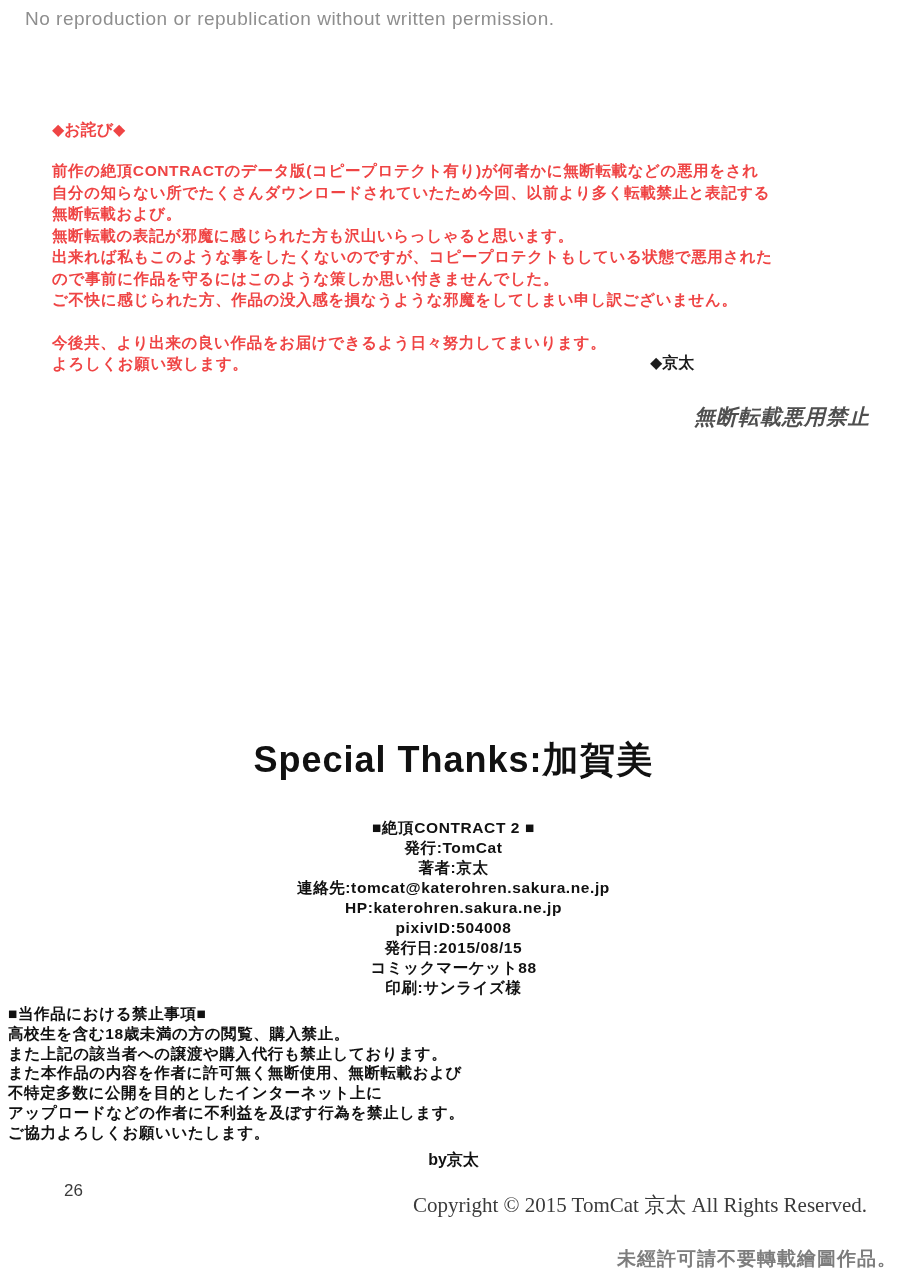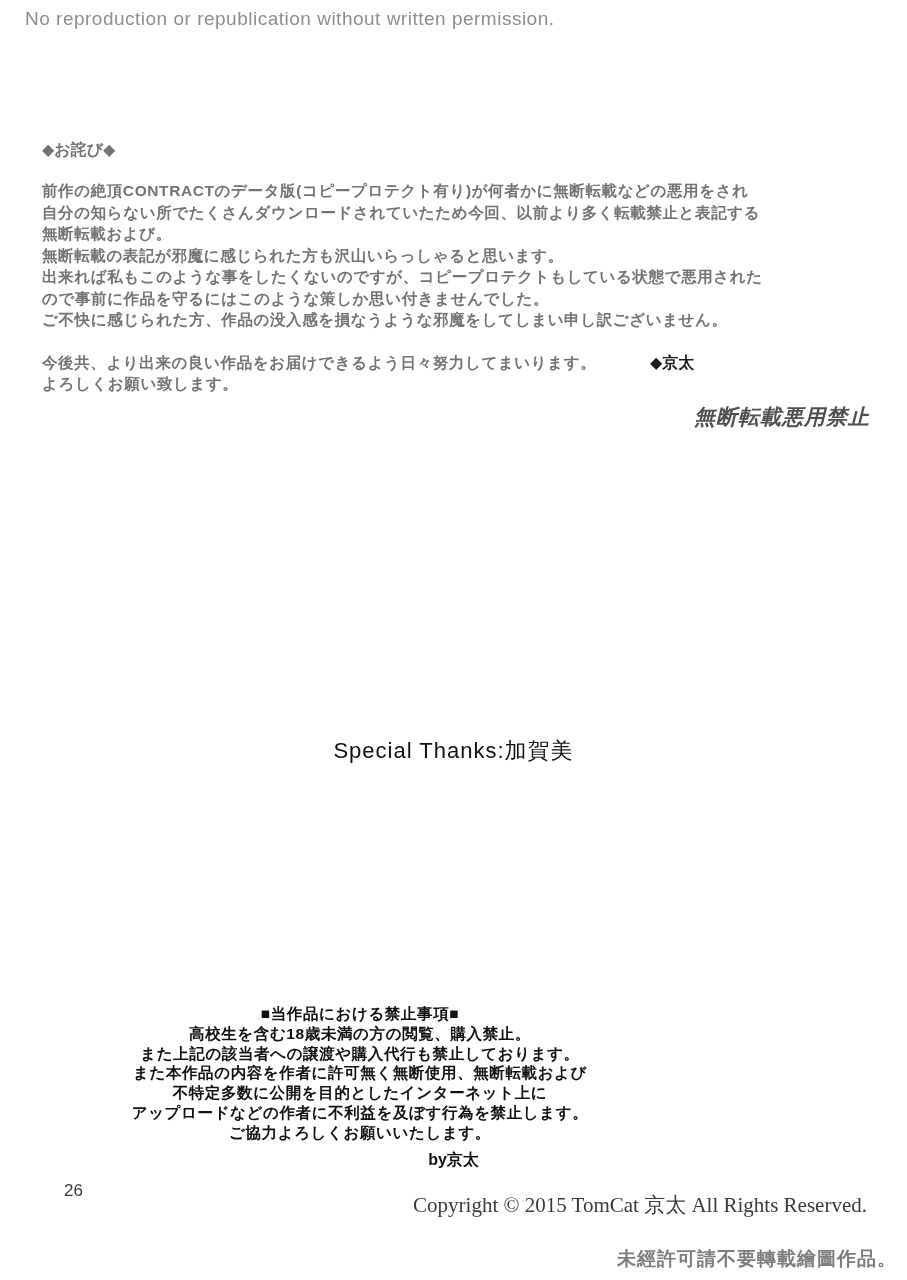--- a/index.html
+++ b/index.html
@@ -11,23 +11,22 @@
     overflow:hidden;
     font-family:"Liberation Sans","DejaVu Sans",sans-serif;
   }
   .abs{position:absolute;}
   .notice-top{
     left:25px;top:8px;
     font-size:19px;letter-spacing:0.5px;
     color:#8e8e8e;font-weight:normal;
   }
   .apology{
-    left:42px;top:120px;width:760px;
-    color:#737373;
-    margin-top:20px;
+    left:52px;top:120px;width:760px;
+    color:#ef4444;
   }
   .apology-heading{
     font-size:16px;font-weight:bold;margin-bottom:19px;
   }
   .jp-line{
     font-size:15.5px;font-weight:bold;line-height:21.5px;
     letter-spacing:0.6px;white-space:nowrap;
   }
   .para-gap{height:21px;}
   .signature{
@@ -36,31 +35,31 @@
   }
   .stamp{
     left:694px;top:403px;
     font-size:21px;font-weight:bold;letter-spacing:1px;
     color:#4f4f4f;
     font-style:italic;
   }
   .special-thanks{
     left:0;top:736px;width:907px;
     text-align:center;
-    font-size:22px;font-weight:normal;letter-spacing:1px;
+    font-size:36px;font-weight:bold;letter-spacing:1px;
     color:#111;
   }
   .colophon{
     left:0;top:818px;width:907px;
     text-align:center;color:#111;
   }
   .colophon .jp-line{white-space:normal;line-height:20px;}
   .prohibitions{
-    left:0;top:1004px;width:720px;
-    text-align:center;color:#111;
+    left:8px;top:1004px;width:720px;
+    color:#111;
   }
   .prohibitions .jp-line{white-space:normal;line-height:19.8px;}
   .by-line{
     left:0;top:1150px;width:907px;text-align:center;
     font-size:16px;font-weight:bold;color:#111;
   }
   .page-number{
     left:28px;top:1181px;
     font-size:17px;color:#3b3b3b;margin-left:36px;
   }
@@ -97,20 +96,31 @@
     <div class="jp-line">今後共、より出来の良い作品をお届けできるよう日々努力してまいります。</div>
     <div class="jp-line">よろしくお願い致します。</div>
   </div>
 
   <div class="abs signature">◆京太</div>
 
   <div class="abs stamp">無断転載悪用禁止</div>
 
   <div class="abs special-thanks">Special Thanks:加賀美</div>
 
+  <div class="abs colophon">
+    <div class="jp-line">■絶頂CONTRACT 2 ■</div>
+    <div class="jp-line">発行:TomCat</div>
+    <div class="jp-line">著者:京太</div>
+    <div class="jp-line">連絡先:tomcat@katerohren.sakura.ne.jp</div>
+    <div class="jp-line">HP:katerohren.sakura.ne.jp</div>
+    <div class="jp-line">pixivID:504008</div>
+    <div class="jp-line">発行日:2015/08/15</div>
+    <div class="jp-line">コミックマーケット88</div>
+    <div class="jp-line">印刷:サンライズ様</div>
+  </div>
 
   <div class="abs prohibitions">
     <div class="jp-line">■当作品における禁止事項■</div>
     <div class="jp-line">高校生を含む18歳未満の方の閲覧、購入禁止。</div>
     <div class="jp-line">また上記の該当者への譲渡や購入代行も禁止しております。</div>
     <div class="jp-line">また本作品の内容を作者に許可無く無断使用、無断転載および</div>
     <div class="jp-line">不特定多数に公開を目的としたインターネット上に</div>
     <div class="jp-line">アップロードなどの作者に不利益を及ぼす行為を禁止します。</div>
     <div class="jp-line">ご協力よろしくお願いいたします。</div>
   </div>

